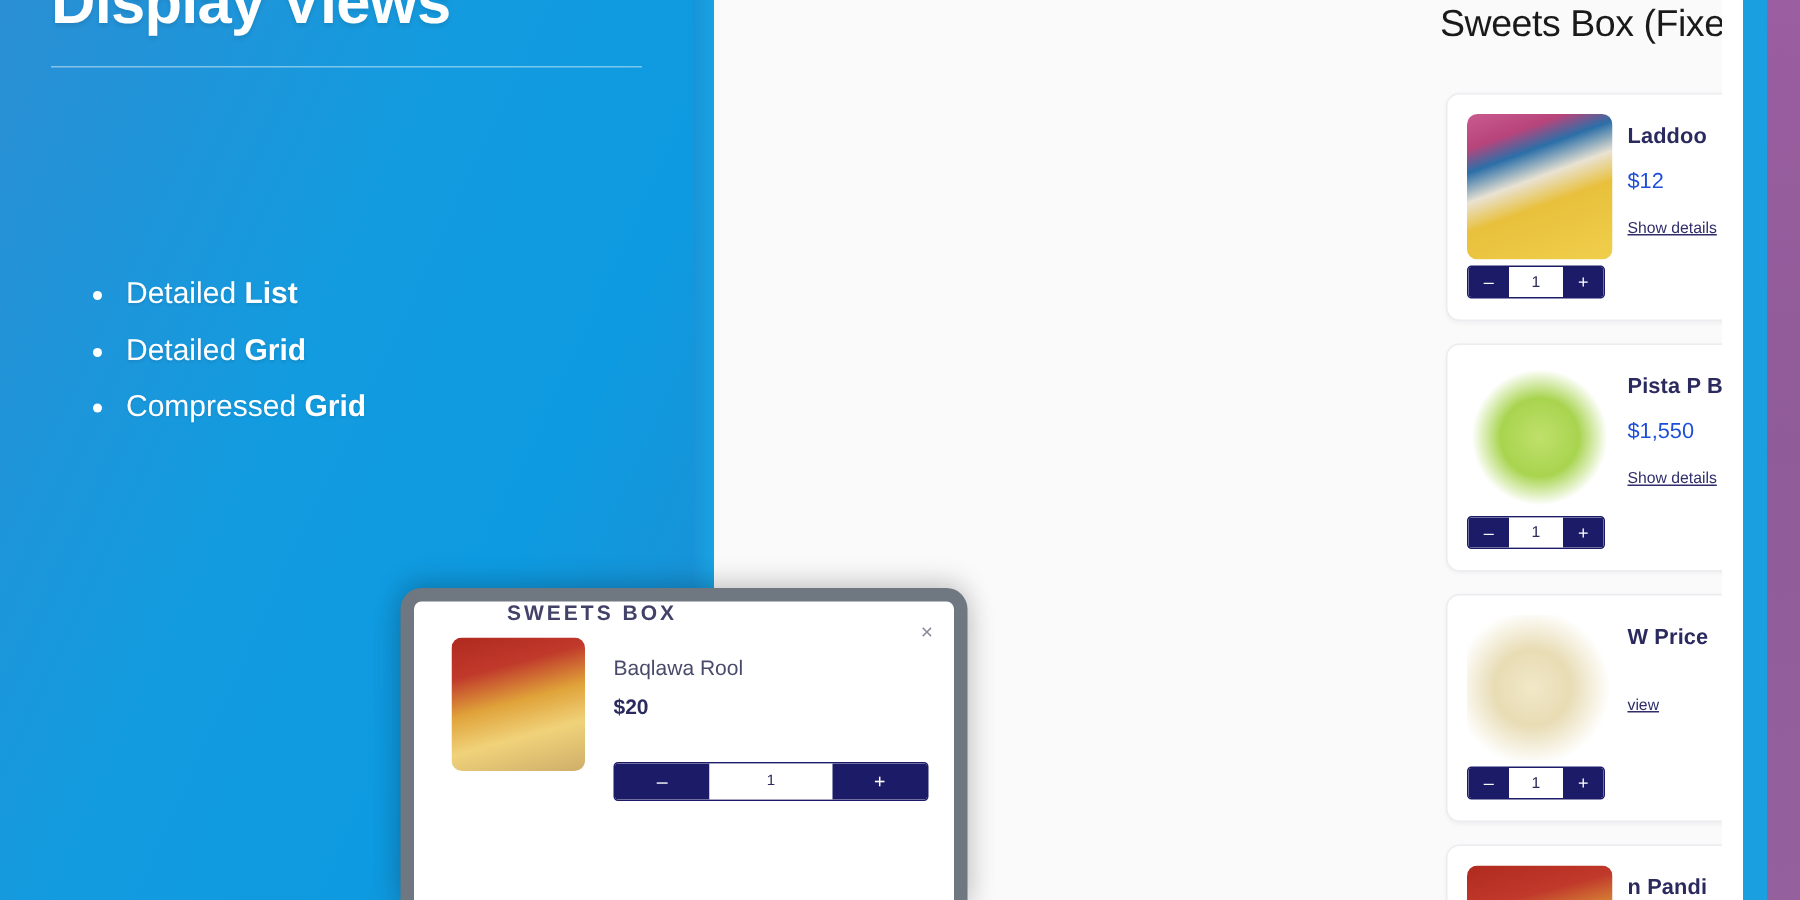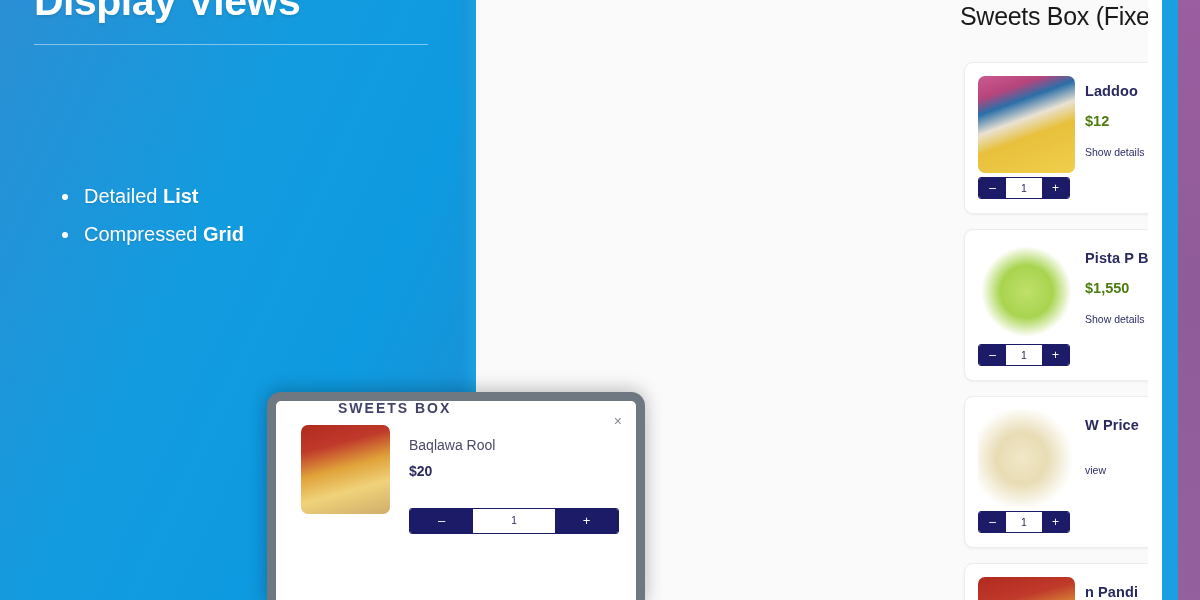--- a/index.html
+++ b/index.html
@@ -88,24 +88,24 @@
     height: 152px; margin-bottom: 15px;
     padding: 14px;
   }
   .pthumb {
     position: absolute; left: 13px; top: 13px;
     width: 97px; height: 97px; border-radius: 7px; overflow: hidden;
     background: #f4f4f6;
   }
   .pinfo { position: absolute; left: 120px; top: 20px; }
   .pname { font-size: 14.5px; color: #2b2a5e; font-weight: bold; letter-spacing: .1px; }
-  .pprice { font-size: 14.5px; color: #4d7c0f; font-weight: bold; margin-top: 14px; }
+  .pprice { font-size: 14.5px; color: #1d4ed8; font-weight: normal; margin-top: 14px; }
   .pdetails {
     display: inline-block; margin-top: 17px;
-    font-size: 10.5px; color: #2f2e6b; 
+    font-size: 10.5px; color: #2f2e6b; text-decoration: underline;
   }
   .stepper {
     position: absolute; left: 13px; bottom: 14px;
     width: 92px; height: 22px; display: flex;
     border-radius: 3px; overflow: hidden; border: 1px solid #1c1b68;
   }
   .st-btn {
     width: 27px; background: #1c1b68; color: #ffffff;
     font-size: 12px; line-height: 20px; text-align: center;
   }
@@ -165,20 +165,21 @@
 </head>
 <body>
 
 <div class="stage">
 
   <div class="promo">
     <div class="promo-title">Display Views</div>
     <div class="promo-rule"></div>
     <ul class="promo-list">
       <li><span>Detailed </span><b>List</b></li>
+      <li><span>Detailed </span><b>Grid</b></li>
       <li><span>Compressed </span><b>Grid</b></li>
     </ul>
   </div>
 
   <div class="app">
     <div class="app-head">Sweets Box (Fixed Price)</div>
 
     <div class="plist">
 
       <div class="pcard">

